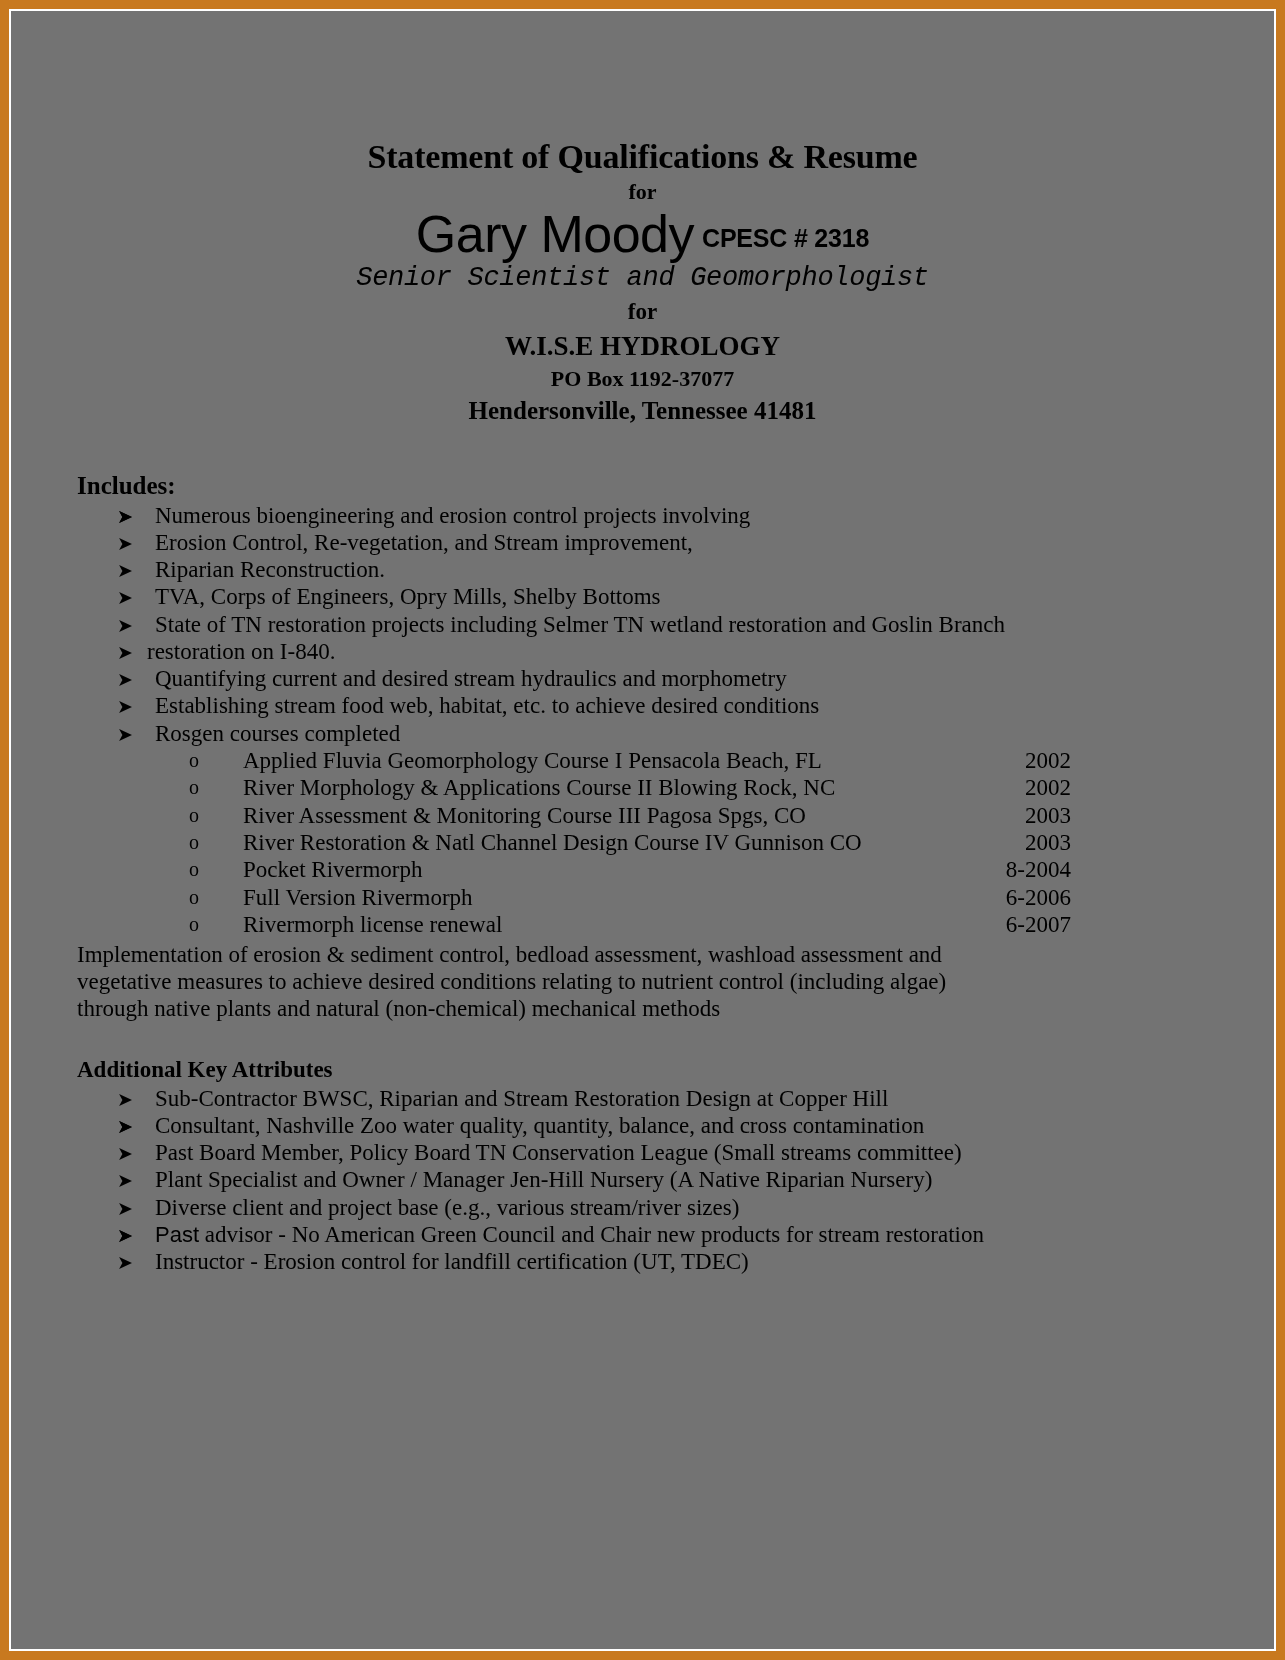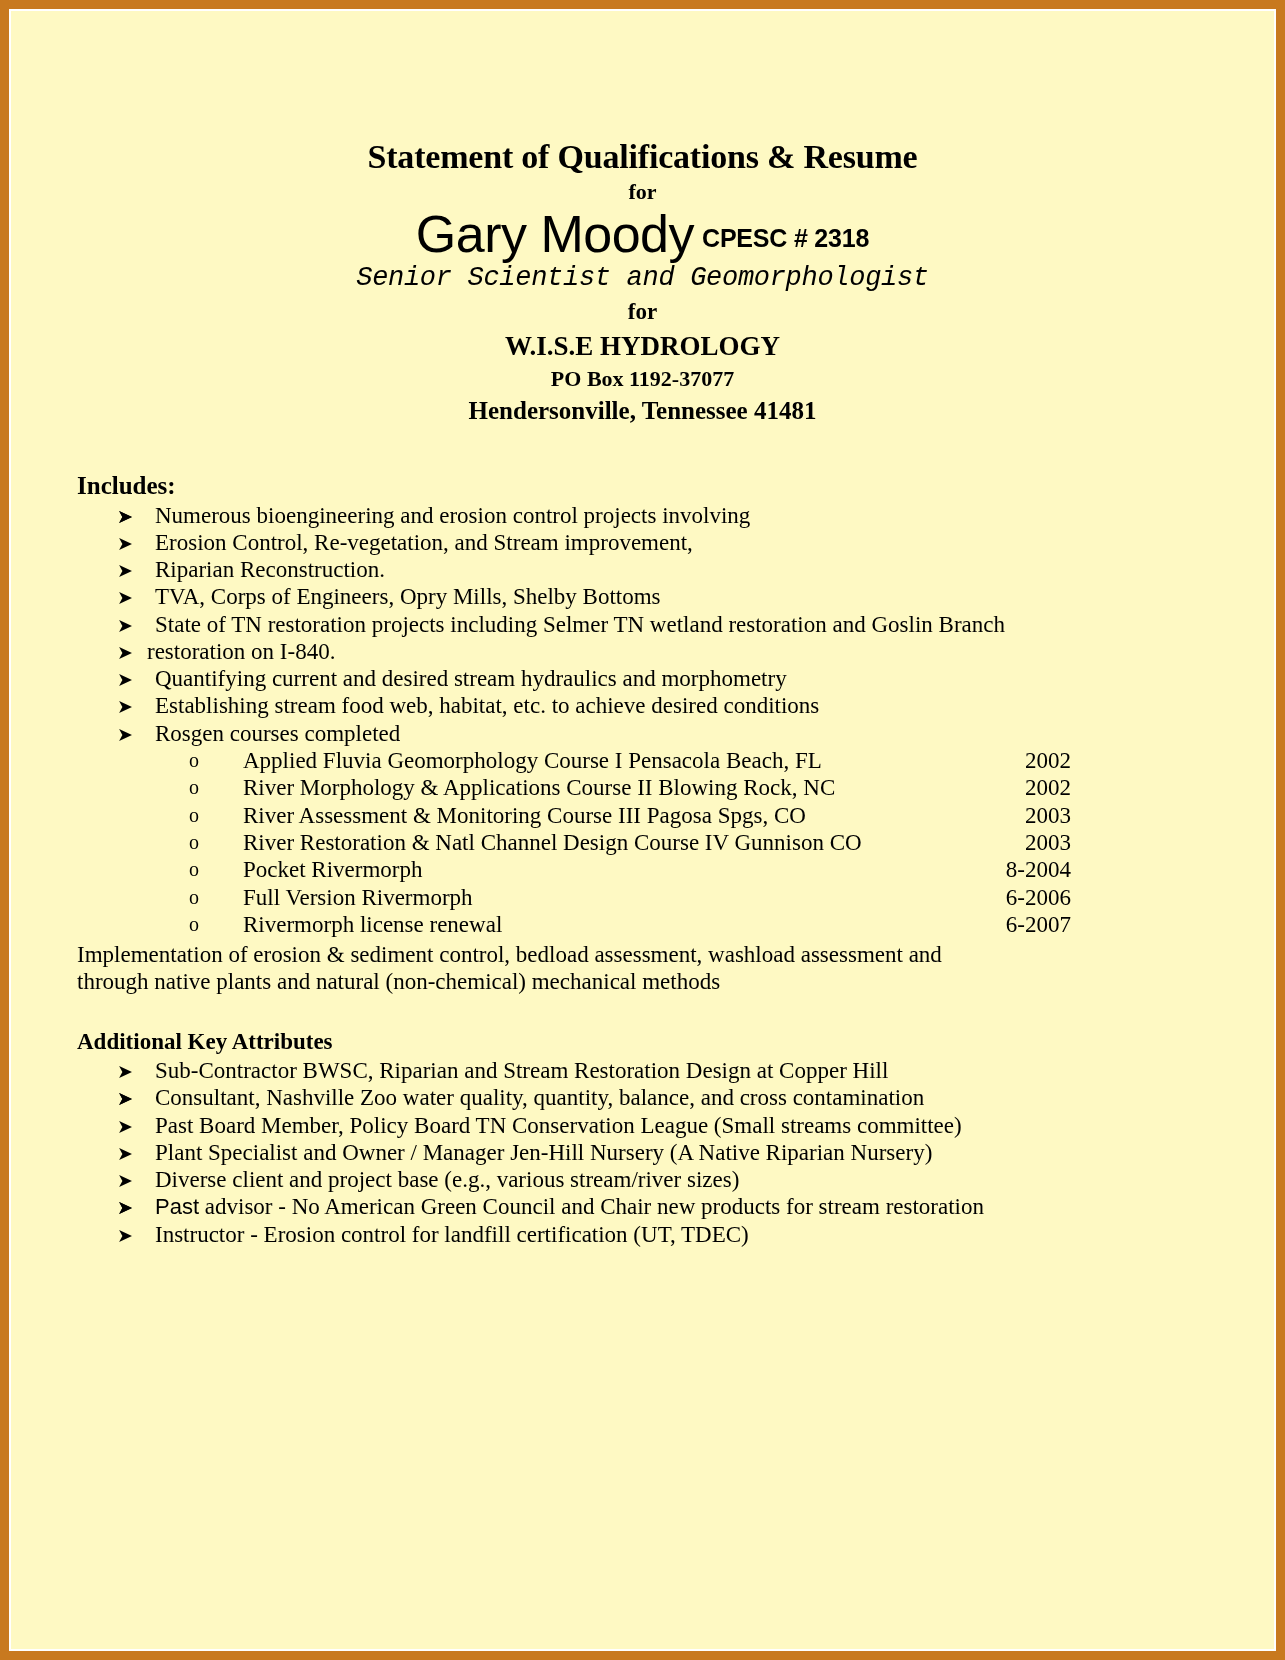--- a/index.html
+++ b/index.html
@@ -23,21 +23,21 @@
     background: #ffffff;
     border: 9px solid #c8791f;
     padding: 0;
     overflow: hidden;
   }
   #page-sheet {
     position: relative;
     box-sizing: border-box;
     width: 100%;
     height: 100%;
-    background: #fef9c3;
+    background: #737373;
     border: 2px solid #ffffff;
     padding: 0;
     overflow: hidden;
   }
 
   .doc-body {
     position: relative;
     padding: 0 60px 0 60px;
   }
 
@@ -298,20 +298,21 @@
             <span class="circ">o</span>
             <div class="course-row">
               <span class="course-name">Rivermorph license renewal</span>
               <span class="course-year">6-2007</span>
             </div>
           </li>
         </ul>
 
   <div class="para" id="impl-para">
           <div>Implementation of erosion &amp; sediment control, bedload assessment, washload assessment and</div>
+          <div>vegetative measures to achieve desired conditions relating to nutrient control (including algae)</div>
           <div>through native plants and natural (non-chemical) mechanical methods</div>
         </div>
 
   <div class="section-heading tight">Additional Key Attributes</div>
 
   <ul class="blist" id="attributes-list">
           <li><span class="arrow">➤</span><span>Sub-Contractor BWSC, Riparian and Stream Restoration Design at Copper Hill</span></li>
           <li><span class="arrow">➤</span></li>
           <li><span class="arrow">➤</span><span>Consultant, Nashville Zoo water quality, quantity, balance, and cross contamination</span></li>
           <li><span class="arrow">➤</span><span>Past Board Member, Policy Board TN Conservation League (Small streams committee)</span></li>

